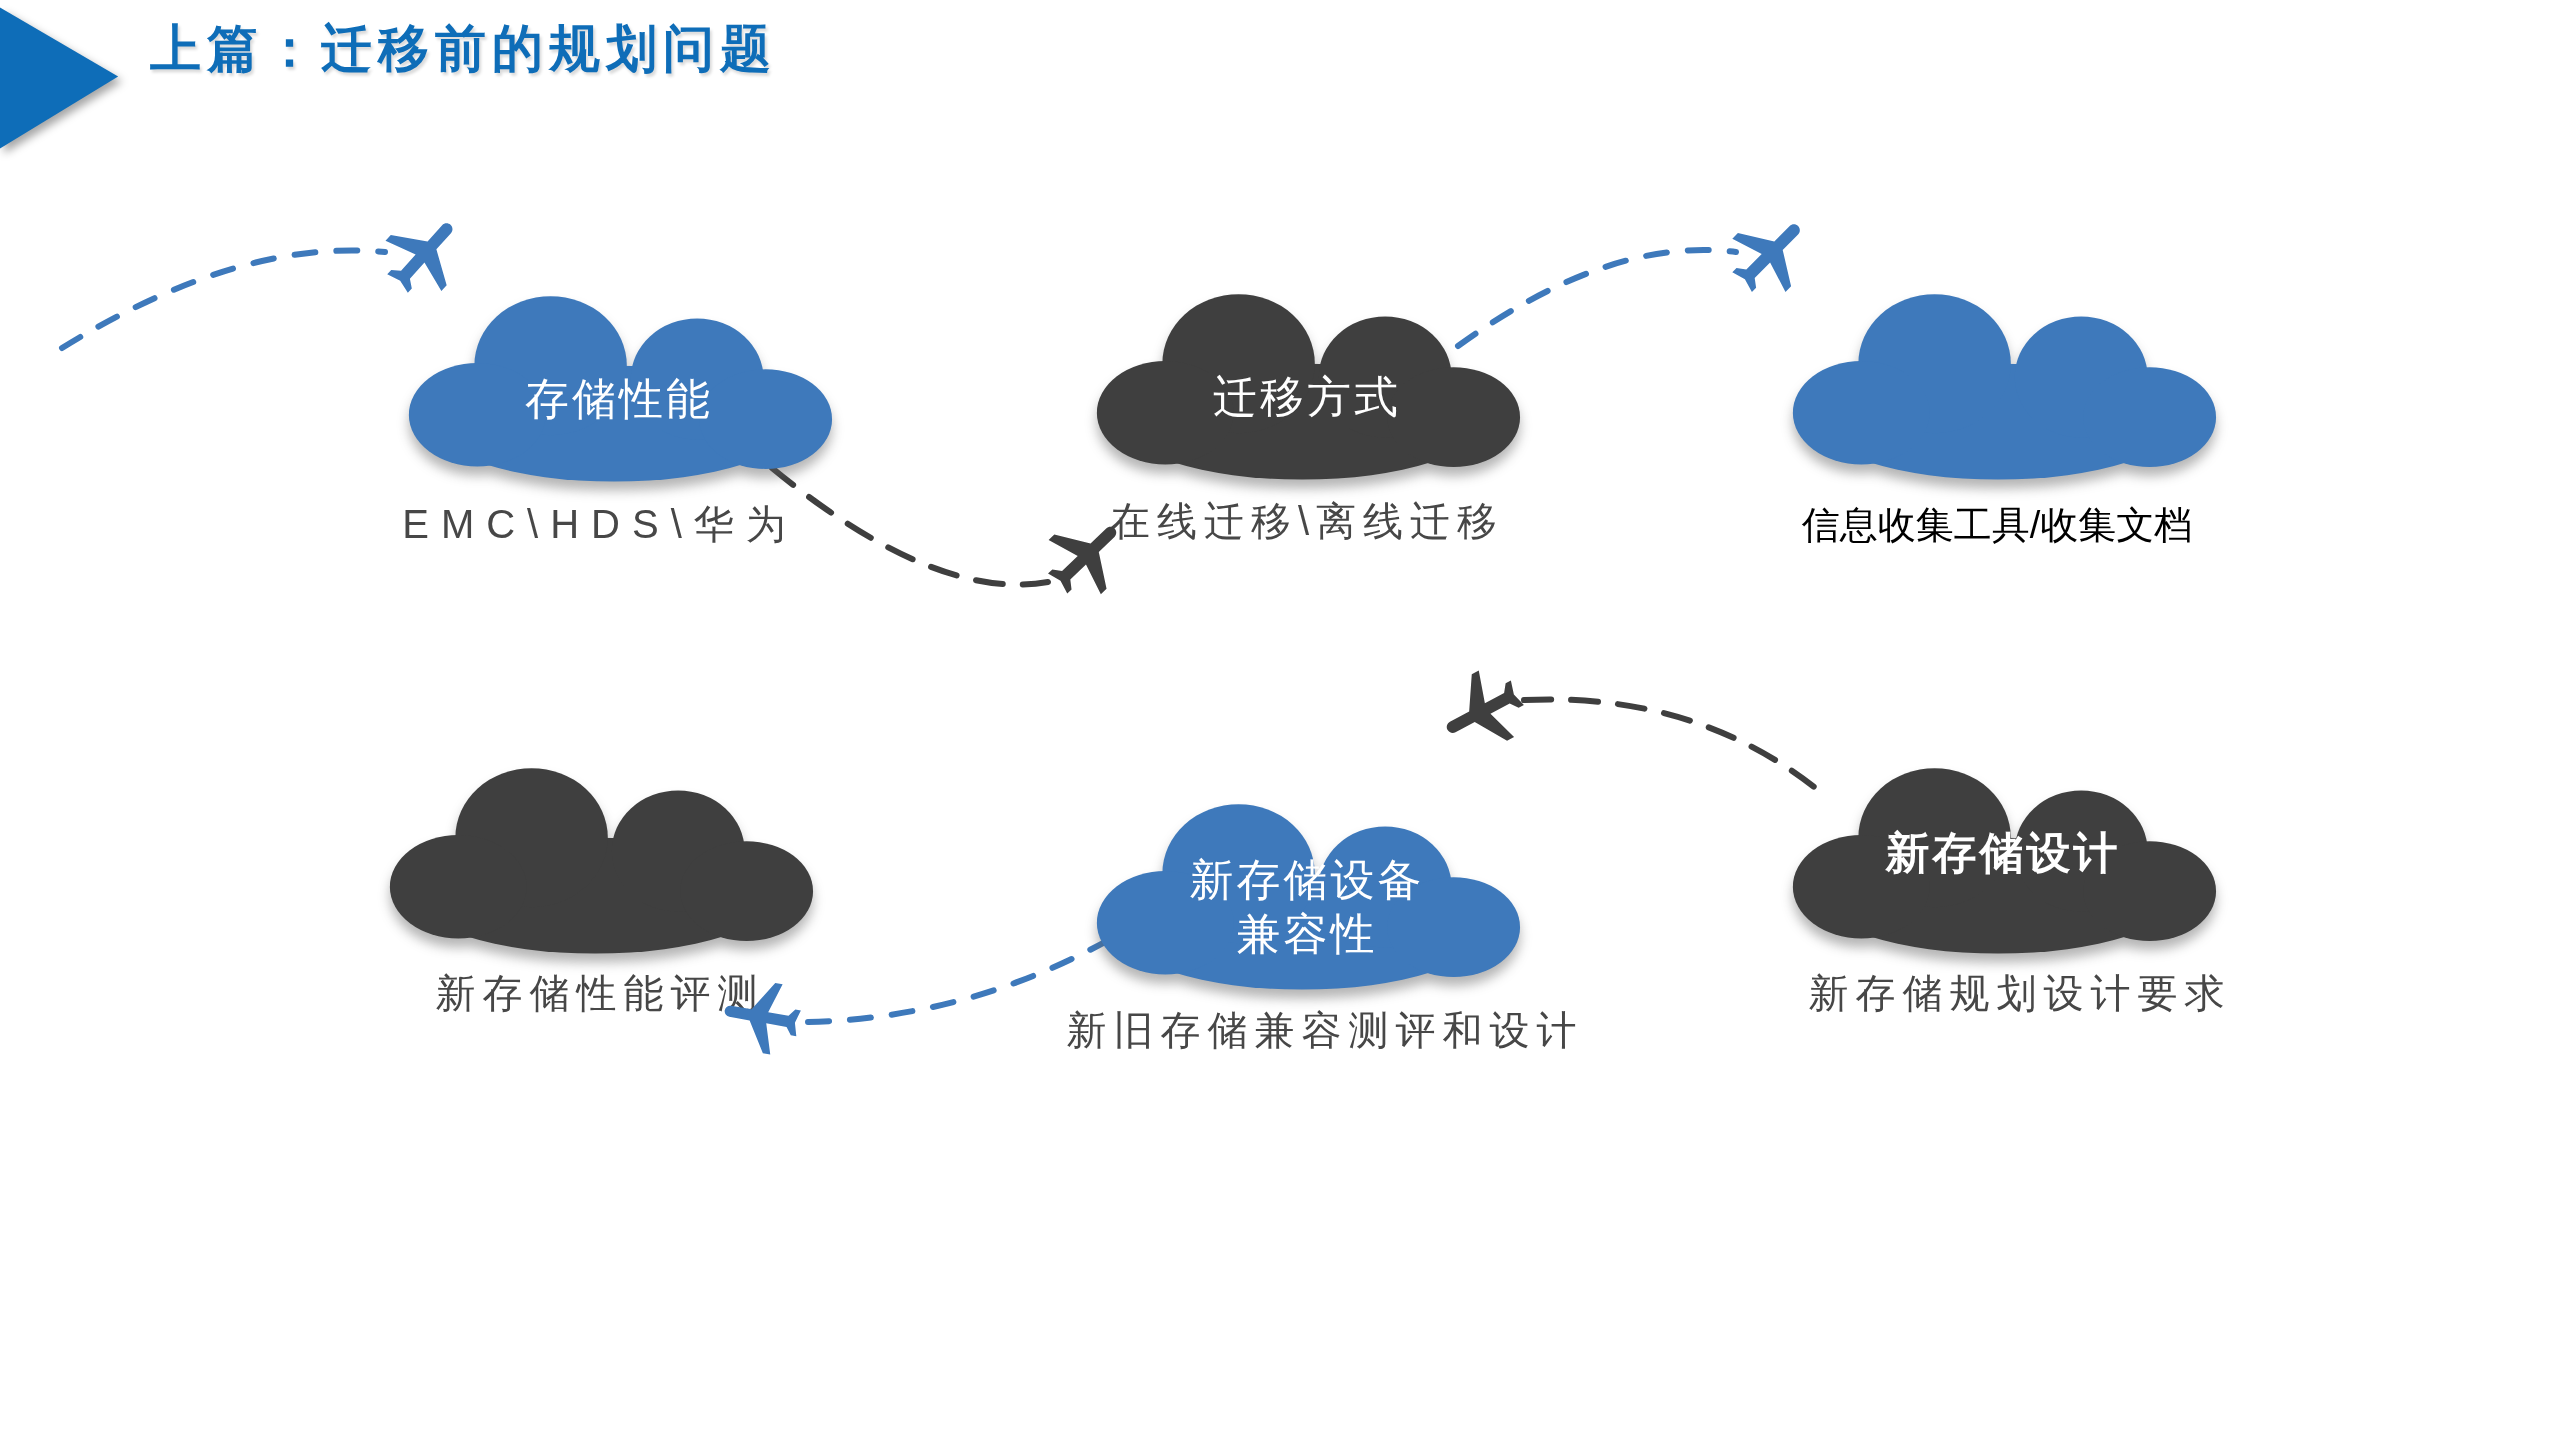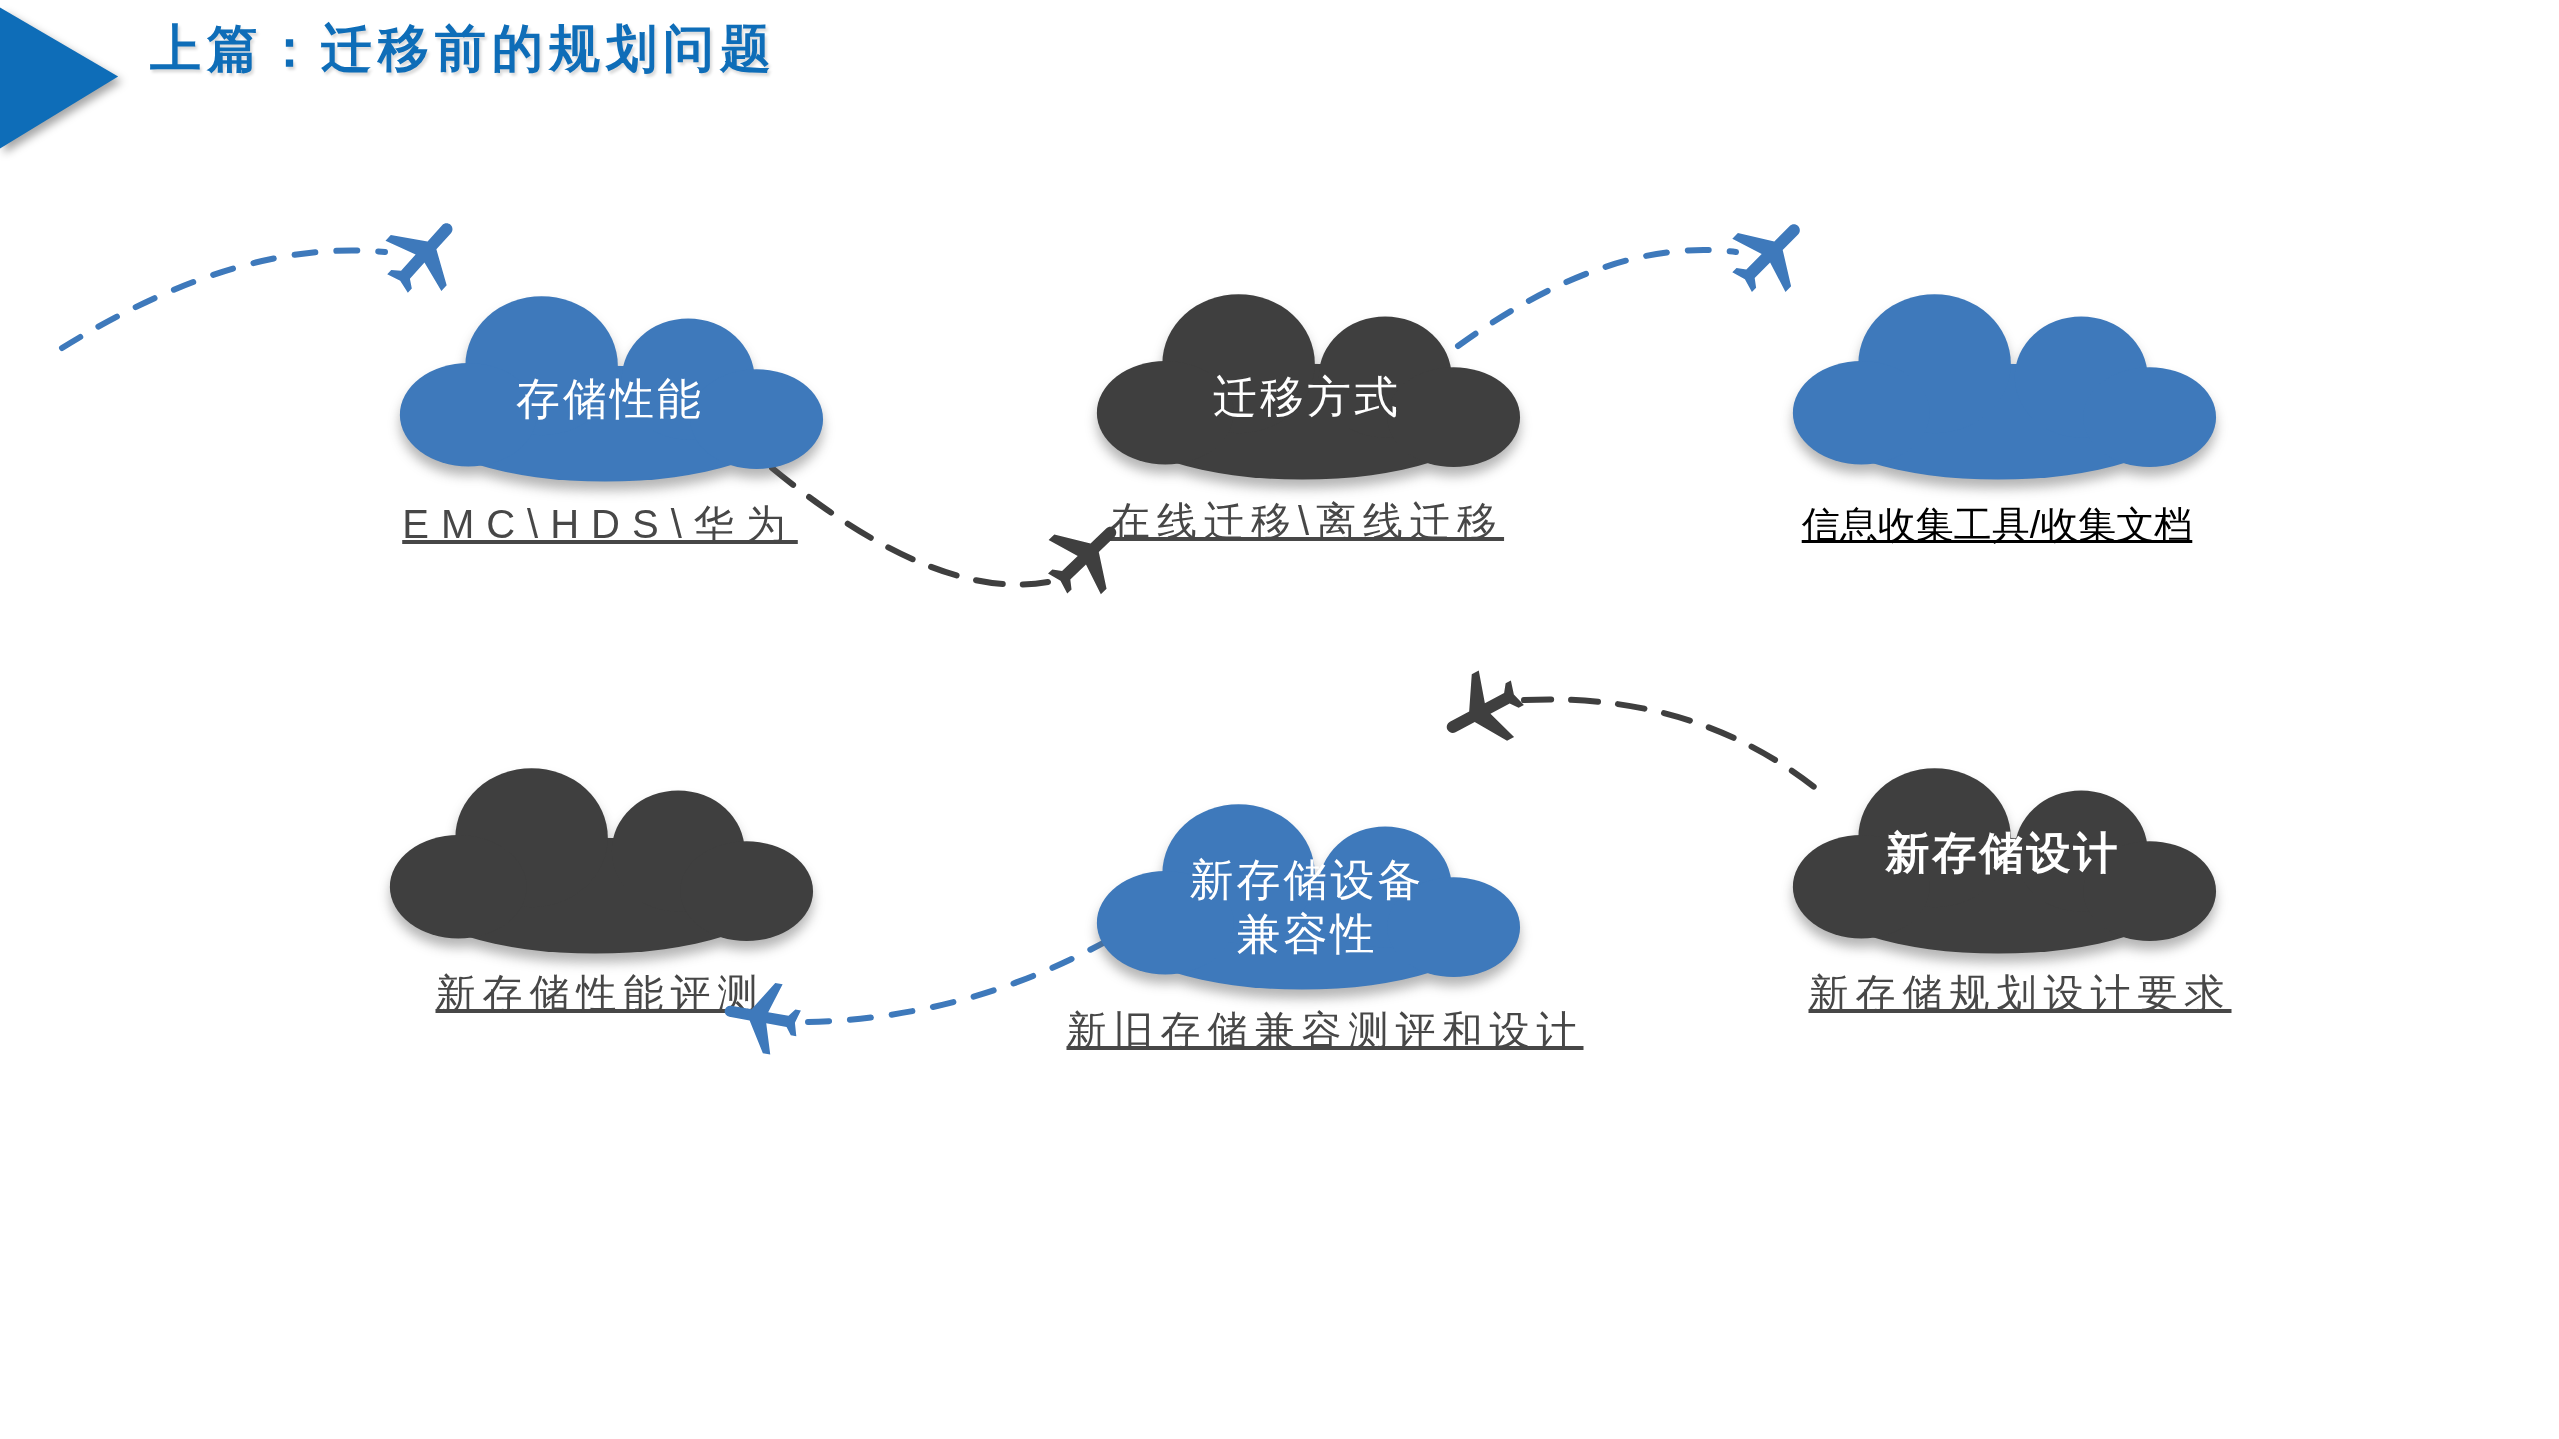--- a/index.html
+++ b/index.html
@@ -50,21 +50,21 @@
     transform:translateY(-50%);
     text-align:center;color:#ffffff;
     font-size:44px;letter-spacing:3px;line-height:1.22;
     white-space:pre-line;
   }
   .cloud-label.high{top:100px;font-weight:bold;}
   
   .subtitle{
     position:absolute;transform:translateX(-50%);
     font-size:40px;color:var(--subtitle-gray);
-    letter-spacing:7px;white-space:nowrap;z-index:2;text-decoration:underline;
+    letter-spacing:7px;white-space:nowrap;z-index:2;
   }
   .subtitle.wide{letter-spacing:12px;}
   .subtitle.black{color:var(--subtitle-black);letter-spacing:0;font-size:38px;}
   
   .plane{
     position:absolute;width:95px;height:95px;z-index:3;
     transform-origin:50% 50%;
   }
   .plane path{fill:currentColor;}
   .plane.blue{color:var(--cloud-blue);}
@@ -91,21 +91,21 @@
   <path class="blue" d="M 1458 346 Q 1610 236 1736 252"></path>
   <path class="dark" d="M 1524 700 Q 1695 692 1818 790"></path>
   <path class="blue" d="M 808 1022 Q 970 1018 1112 938"></path>
 </svg>
 
 <svg class="title-marker" viewBox="0 0 130 155">
   <polygon points="0,5 120,75 0,148"></polygon>
 </svg>
 <h1 class="page-title">上篇：迁移前的规划问题</h1>
 
-<div class="cloud blue" style="left:395px;top:281px">
+<div class="cloud blue" style="left:404px;top:281px">
   <svg class="cloud-svg" viewBox="0 0 440 230" preserveAspectRatio="none">
       <use href="#cloudShape"></use>
     </svg>
   <div class="cloud-label">存储性能</div>
 </div>
 <div class="subtitle wide" style="left:600px;top:497px">EMC\HDS\华为</div>
 
 <div class="cloud dark" style="left:1092px;top:279px">
   <svg class="cloud-svg" viewBox="0 0 440 230" preserveAspectRatio="none">
       <use href="#cloudShape"></use>

